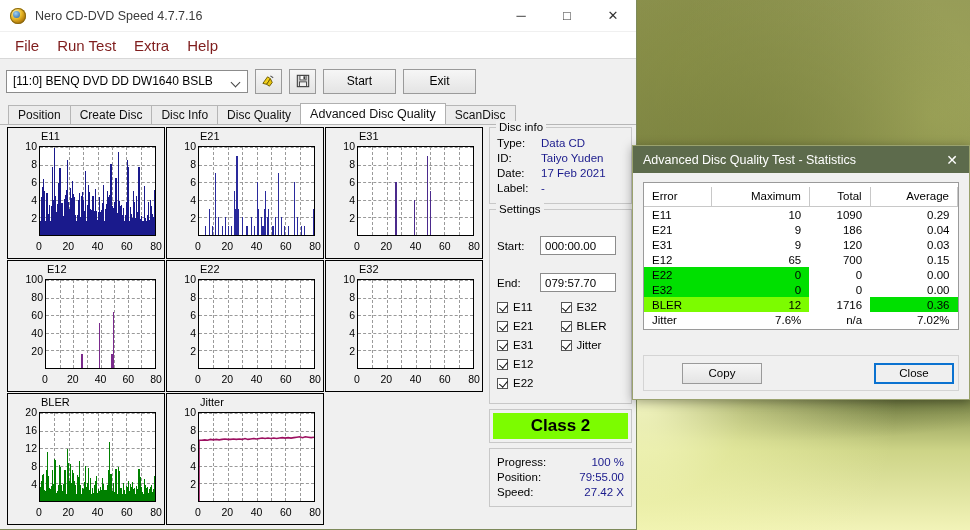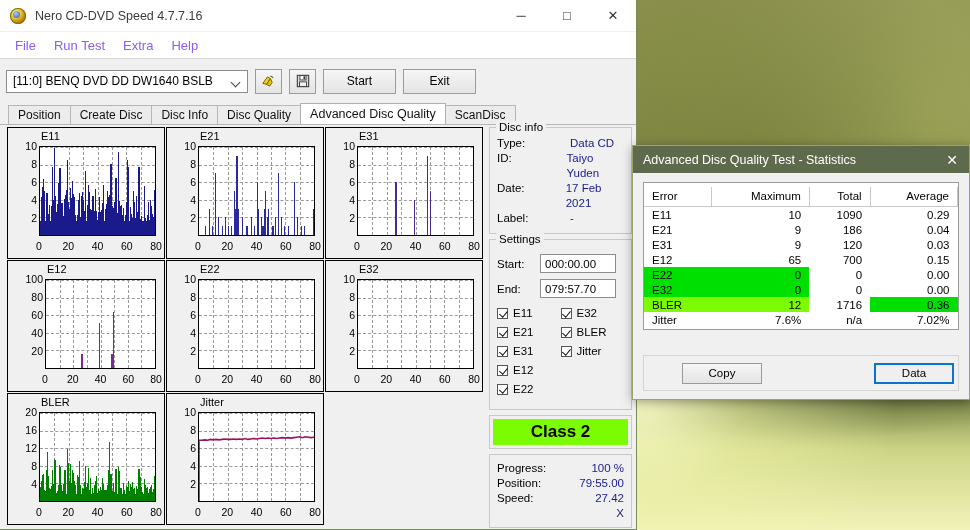--- a/index.html
+++ b/index.html
@@ -48,21 +48,21 @@
   }
   #win-icon:after{content:"";position:absolute;left:3px;top:3px;width:7px;height:7px;border-radius:50%;
     background:radial-gradient(circle at 40% 35%,#9fd0f5,#2060a0);}
   #win-title { margin-left:9px; font-size:12.5px; color:#3b3b3b; }
   .wbtn {
     width:46px;height:31px;display:flex;align-items:center;justify-content:center;
     color:#333; font-size:13px;
   }
   #win-btns { margin-left:auto; display:flex; }
   #menubar { height:26px; display:flex; align-items:center; padding-left:6px; background:#ffffff;}
-  .menu-item { padding:3px 9px; font-size:13px; color:#8b5cf6;text-align:center; }
+  .menu-item { padding:3px 9px; font-size:15px; color:#7f1d1d;text-align:center; }
   #rule1 { height:1px; background:#d8d8d8; }
 
   #toolbar {
     height:44px; background:#f0f0f0; display:flex; align-items:center;
     padding:0 6px; gap:7px;
   }
   #logo { width:140px; height:40px; display:flex; flex-direction:column;
           align-items:center; justify-content:center; margin-left:4px;}
   #logo .l1 { font-family:"DejaVu Sans", sans-serif; font-weight:bold; font-size:22px;
               letter-spacing:-1px; line-height:20px; color:#111; }
@@ -117,28 +117,28 @@
   
   #side { position:absolute; left:489px; top:2px; width:143px; }
   .group { border:1px solid #c8c8c8; background:#f0f0f0; position:relative;
            margin-bottom:5px; padding:8px 7px 7px 7px; }
   .group > legend, .glabel {
     position:absolute; top:-7px; left:6px; background:#f0f0f0; padding:0 3px;
     font-size:11.5px; color:#000;
   }
   .kv { display:flex; font-size:11.5px; line-height:15px; color:#000; }
   .kv .k { width:44px; }
-  .kv .v { color:#1a1a8c;margin-left:29px; }
+  .kv .v { color:#1a1a8c; }
   #speed-sel { width:88px; height:20px; background:#d6d6d6; border:1px solid #8c8c8c;
                font-size:11.5px; display:flex; align-items:center; padding-left:6px; position:relative;}
   #speed-sel .caret{position:absolute;right:7px;top:6px;width:6px;height:6px;
     border-left:1.3px solid #333;border-bottom:1.3px solid #333;transform:rotate(-45deg);}
   .refresh-btn { width:22px;height:22px;border:1px solid #8c8c8c;background:linear-gradient(#f7f7f7,#e2e2e2);
                  display:flex;align-items:center;justify-content:center;color:#0a8a0a;font-size:13px;font-weight:bold;}
-  .field-row { display:flex; align-items:center; margin-top:6px; font-size:11.5px;}
+  .field-row { display:flex; align-items:center; margin-top:18px; font-size:11.5px;}
   .field-row .k { width:43px; }
   .field-box { width:76px;height:19px;background:#fff;border:1px solid #8c8c8c;
                font-size:11.5px;display:flex;align-items:center;padding-left:4px;}
   .cb-grid { display:flex; flex-wrap:wrap; margin-top:9px; }
   .cb { width:50%; display:flex; align-items:center; font-size:11.5px; margin-bottom:7px; }
   .box { width:11px;height:11px;border:1px solid #555;background:#fff;margin-right:5px;
          position:relative; flex:none;}
   .box:after{content:"";position:absolute;left:2.5px;top:0.5px;width:3.5px;height:7px;
     border-right:1.6px solid #111;border-bottom:1.6px solid #111;transform:rotate(40deg);}
   #class-box { border:1px solid #c8c8c8; background:#f0f0f0; padding:3px; margin-bottom:5px;}
@@ -1023,15 +1023,15 @@
             <td class="l">Jitter</td>
             <td>7.6%</td>
             <td>n/a</td>
             <td>7.02%</td>
           </tr>
         </tbody>
     </table>
   </div>
   <div id="stats-btns">
     <div class="dbtn" style="margin-left:38px">Copy</div>
-    <div class="dbtn primary" style="margin-left:112px">Data</div>
+    <div class="dbtn primary" style="margin-left:112px">Close</div>
   </div>
 </div>
 
 </body></html>

